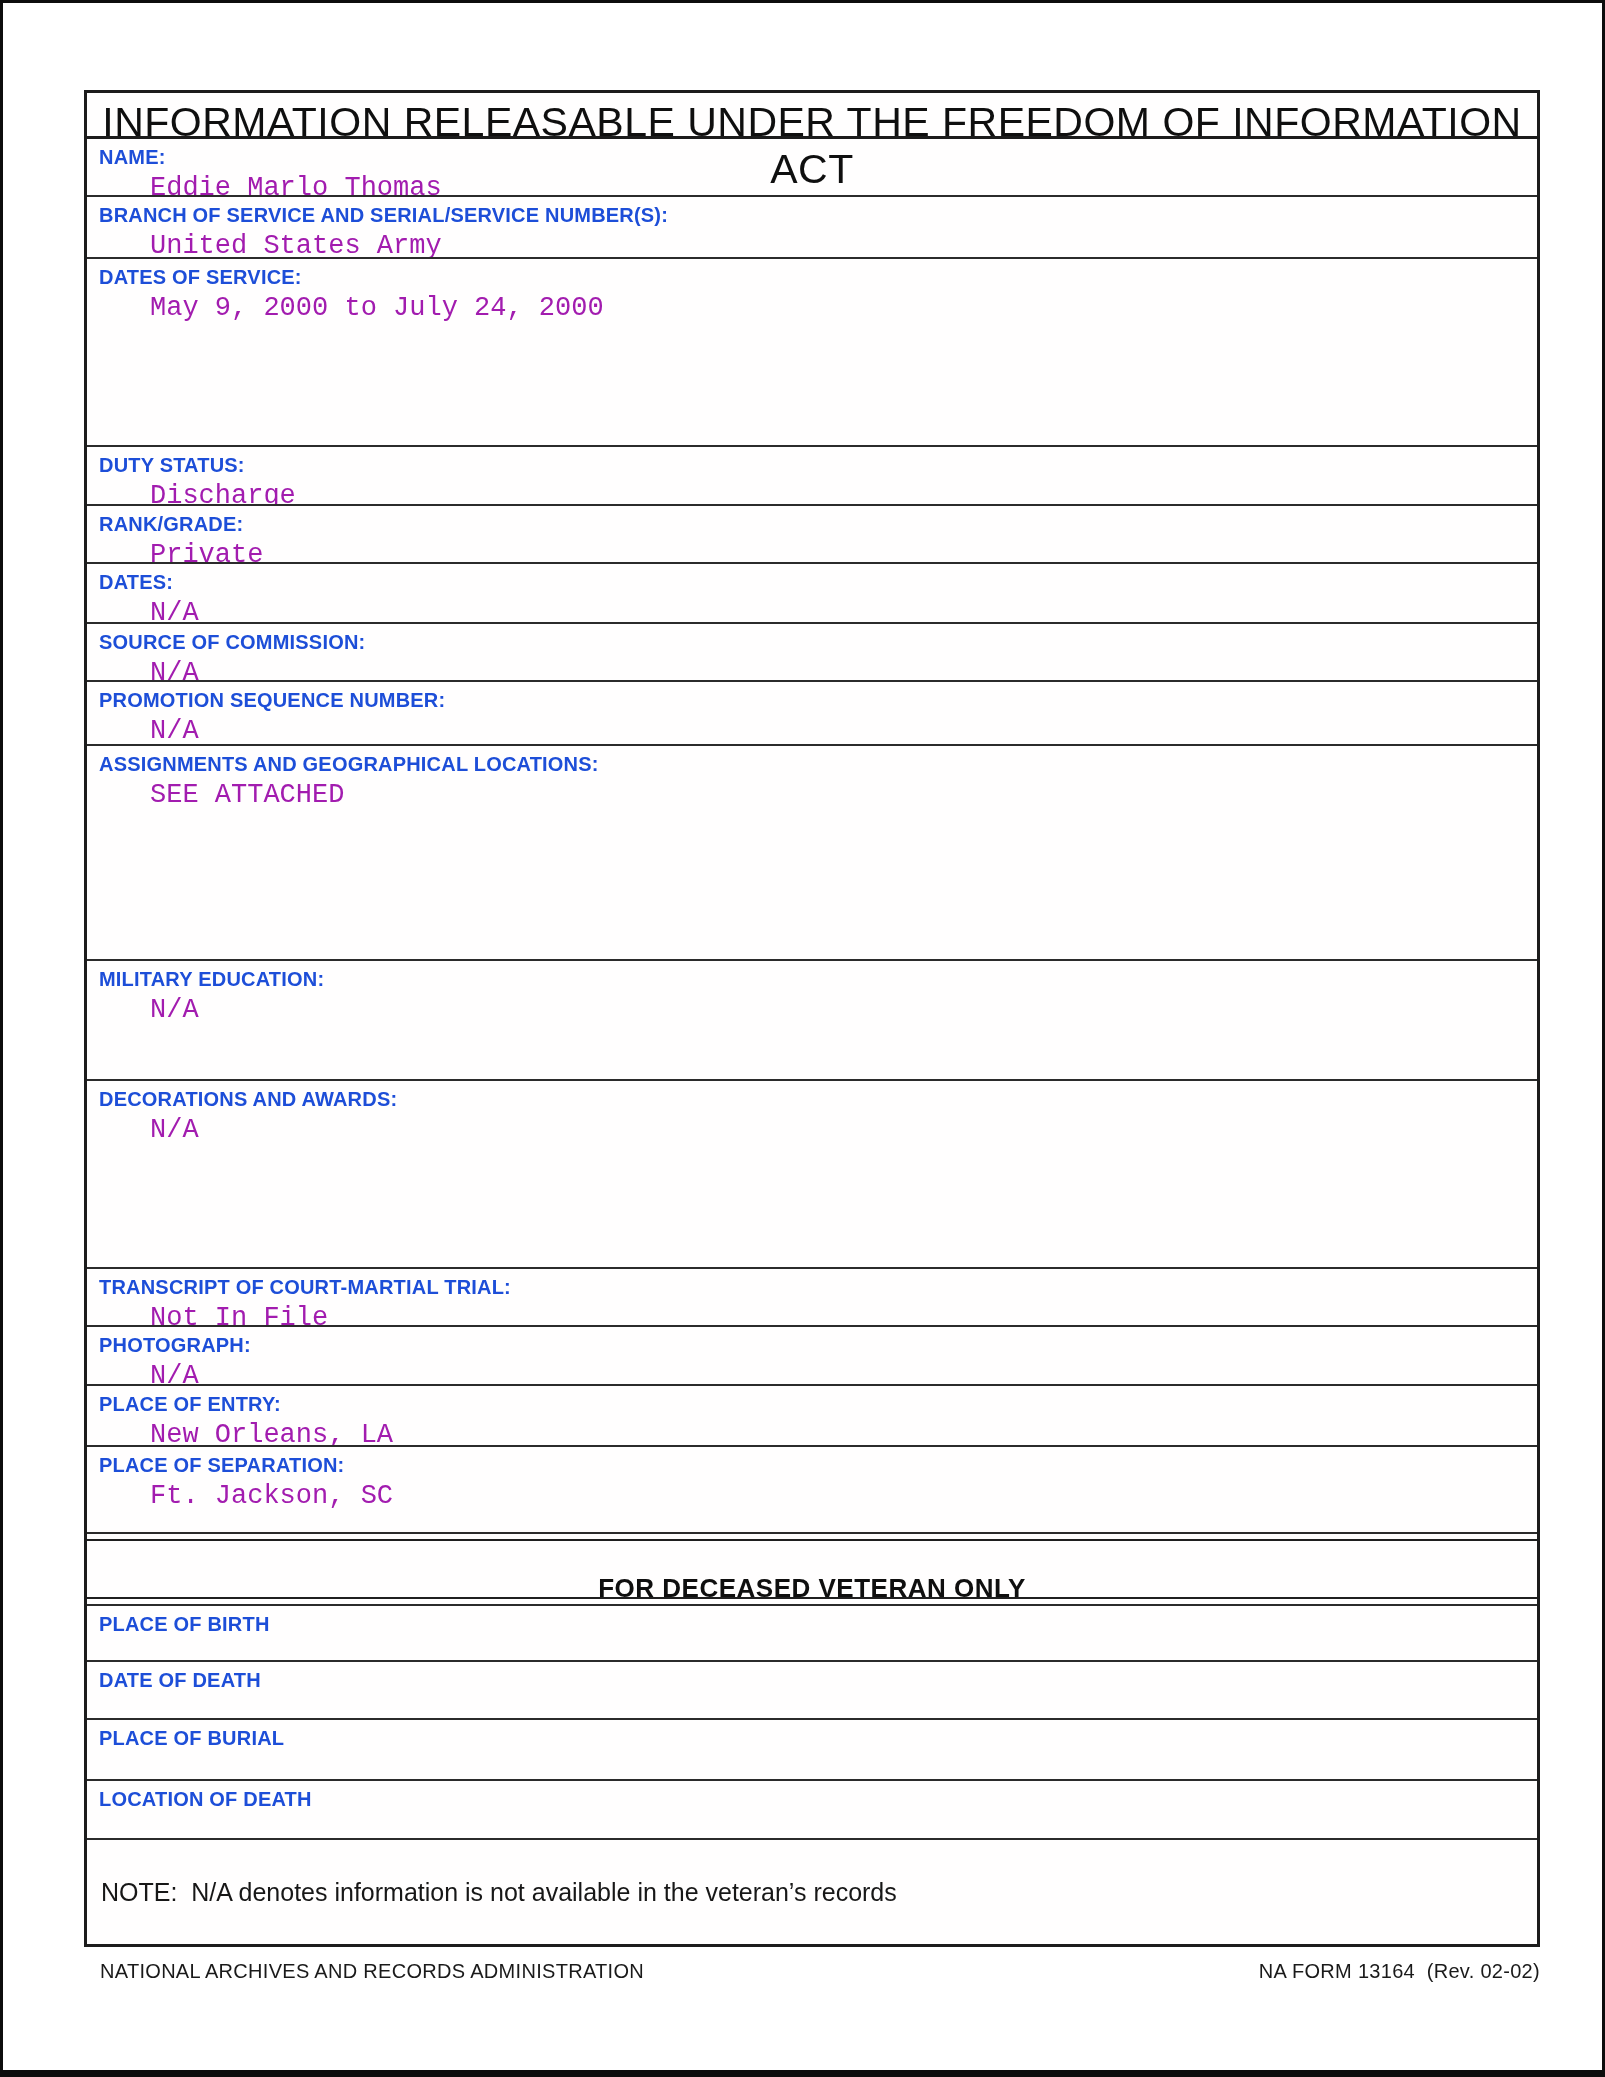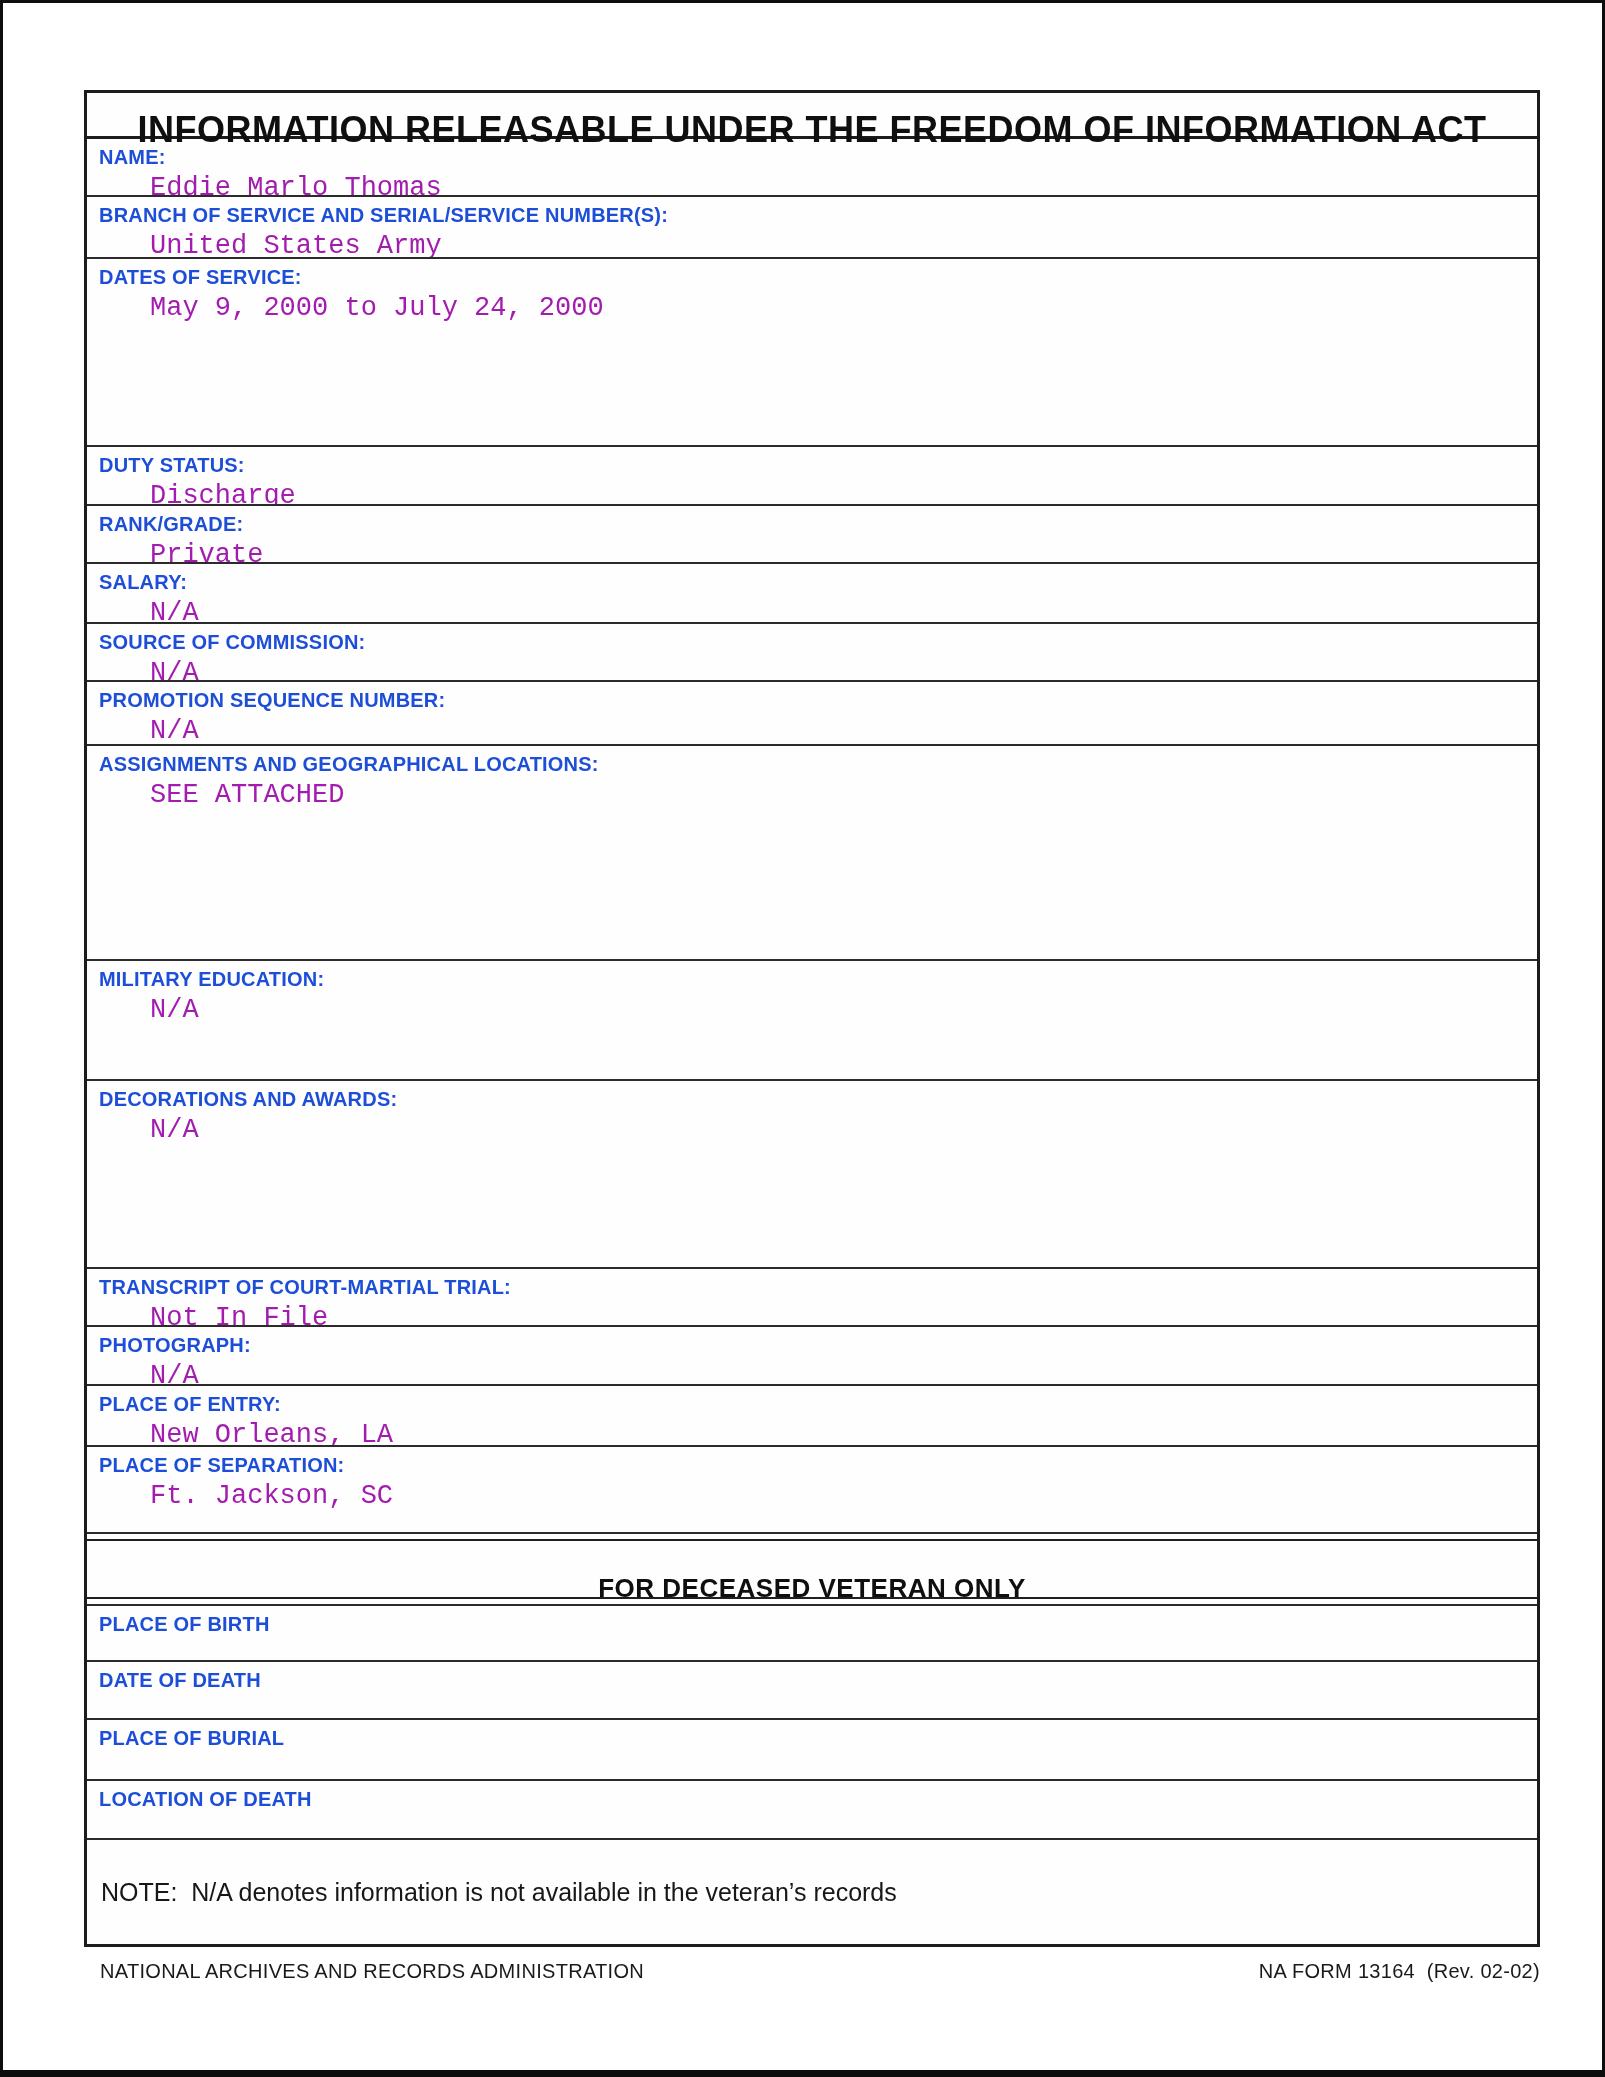--- a/index.html
+++ b/index.html
@@ -29,24 +29,24 @@
     width: 1456px;
     box-sizing: border-box;
     border: 3px solid #1c1c1c;
     background: #fffefe;
   }
   .title-row {
     box-sizing: border-box;
     height: 46px;
     border-bottom: 3px solid #1c1c1c;
     text-align: center;
-    font-weight: bold;
-    font-size: 36px;
+    font-weight: normal;
+    font-size: 41px;
     letter-spacing: 0.5px;
-    padding-top: 16px;
+    padding-top: 6px;
     color: #0f0f0f;
   }
   .row {
     box-sizing: border-box;
     border-bottom: 2px solid #2b2b2b;
     padding: 5px 10px 0 12px;
     overflow: hidden;
   }
   .row:last-child { border-bottom: none; }
   .label {
@@ -144,21 +144,21 @@
     <div class="label">DUTY STATUS:</div>
     <div class="value">Discharge</div>
   </div>
 
   <div class="row h58">
     <div class="label">RANK/GRADE:</div>
     <div class="value">Private</div>
   </div>
 
   <div class="row h60">
-    <div class="label">SALARY:</div>
+    <div class="label">DATES:</div>
     <div class="value">N/A</div>
   </div>
 
   <div class="row h58">
     <div class="label">SOURCE OF COMMISSION:</div>
     <div class="value">N/A</div>
   </div>
 
   <div class="row h64">
     <div class="label">PROMOTION SEQUENCE NUMBER:</div>

